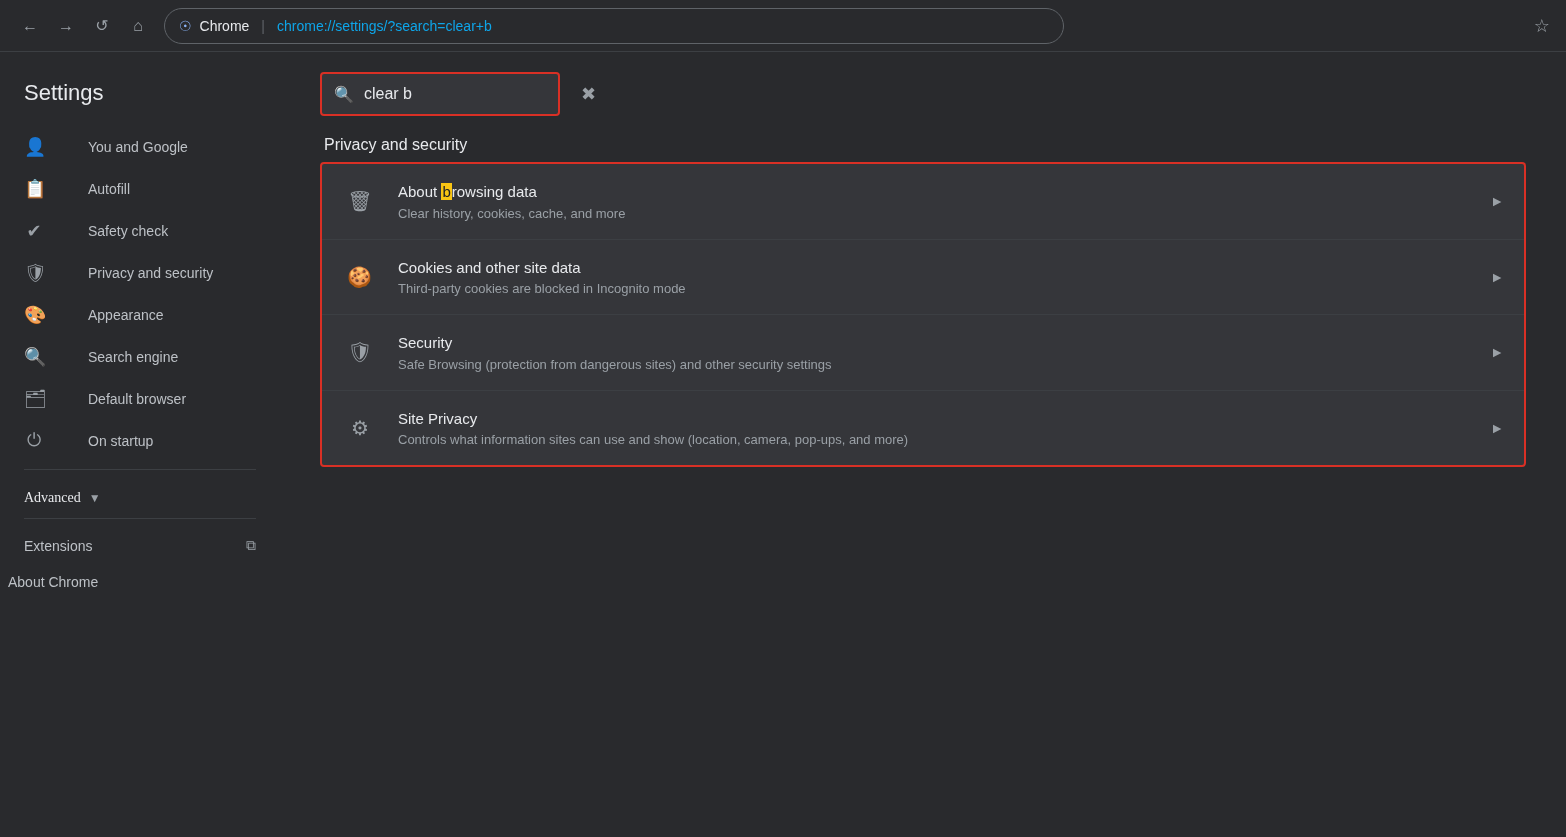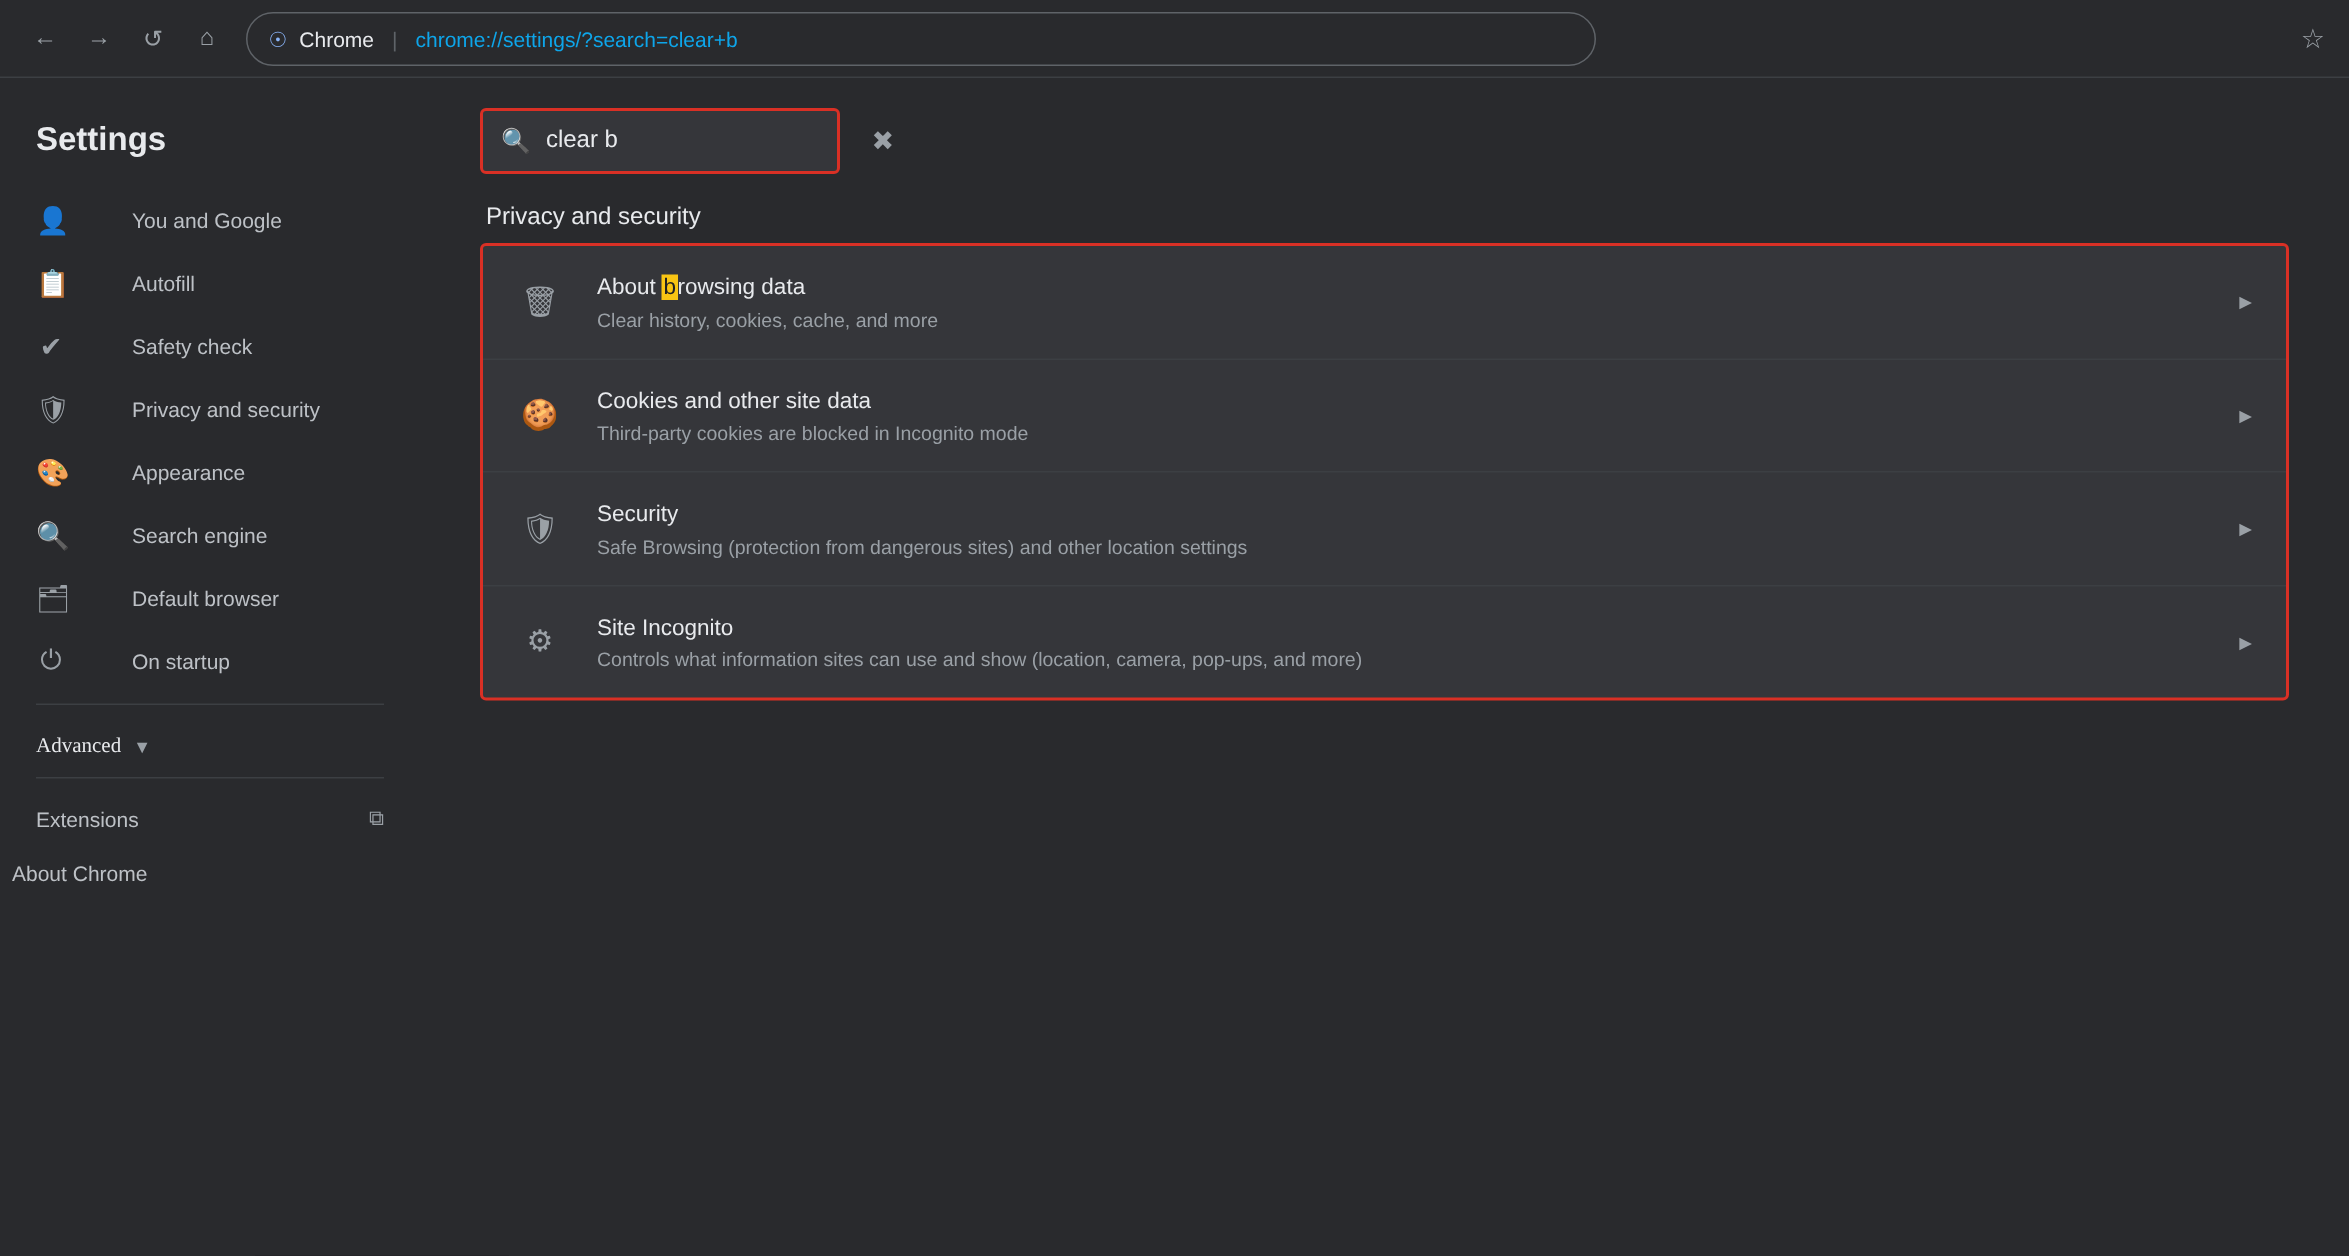--- a/index.html
+++ b/index.html
@@ -77,21 +77,21 @@
       background: #292a2d;
       padding: 16px 0;
       display: flex;
       flex-direction: column;
       overflow-y: auto;
       flex-shrink: 0;
     }
     .sidebar-title {
       padding: 12px 24px 20px;
       font-size: 22px;
-      font-weight: 700;
+      font-weight: 400;
       color: #e8eaed;
     }
     .sidebar-item {
       display: flex;
       align-items: center;
       gap: 16px;
       padding: 10px 24px;
       cursor: pointer;
       color: #bdc1c6;
       border-radius: 0;
@@ -347,29 +347,29 @@
             <div class="result-title">Cookies and other site data</div>
             <div class="result-desc">Third-party cookies are blocked in Incognito mode</div>
           </div>
           <span class="result-arrow">►</span>
         </div>
 
         <div class="result-item">
           <div class="result-icon">🛡</div>
           <div class="result-text">
             <div class="result-title">Security</div>
-            <div class="result-desc">Safe Browsing (protection from dangerous sites) and other location settings</div>
+            <div class="result-desc">Safe Browsing (protection from dangerous sites) and other security settings</div>
           </div>
           <span class="result-arrow">►</span>
         </div>
 
         <div class="result-item">
           <div class="result-icon">⚙</div>
           <div class="result-text">
-            <div class="result-title">Site Incognito</div>
+            <div class="result-title">Site Privacy</div>
             <div class="result-desc">Controls what information sites can use and show (location, camera, pop-ups, and more)</div>
           </div>
           <span class="result-arrow">►</span>
         </div>
       </div>
 
     </div>
   </div>
 </div>
 

